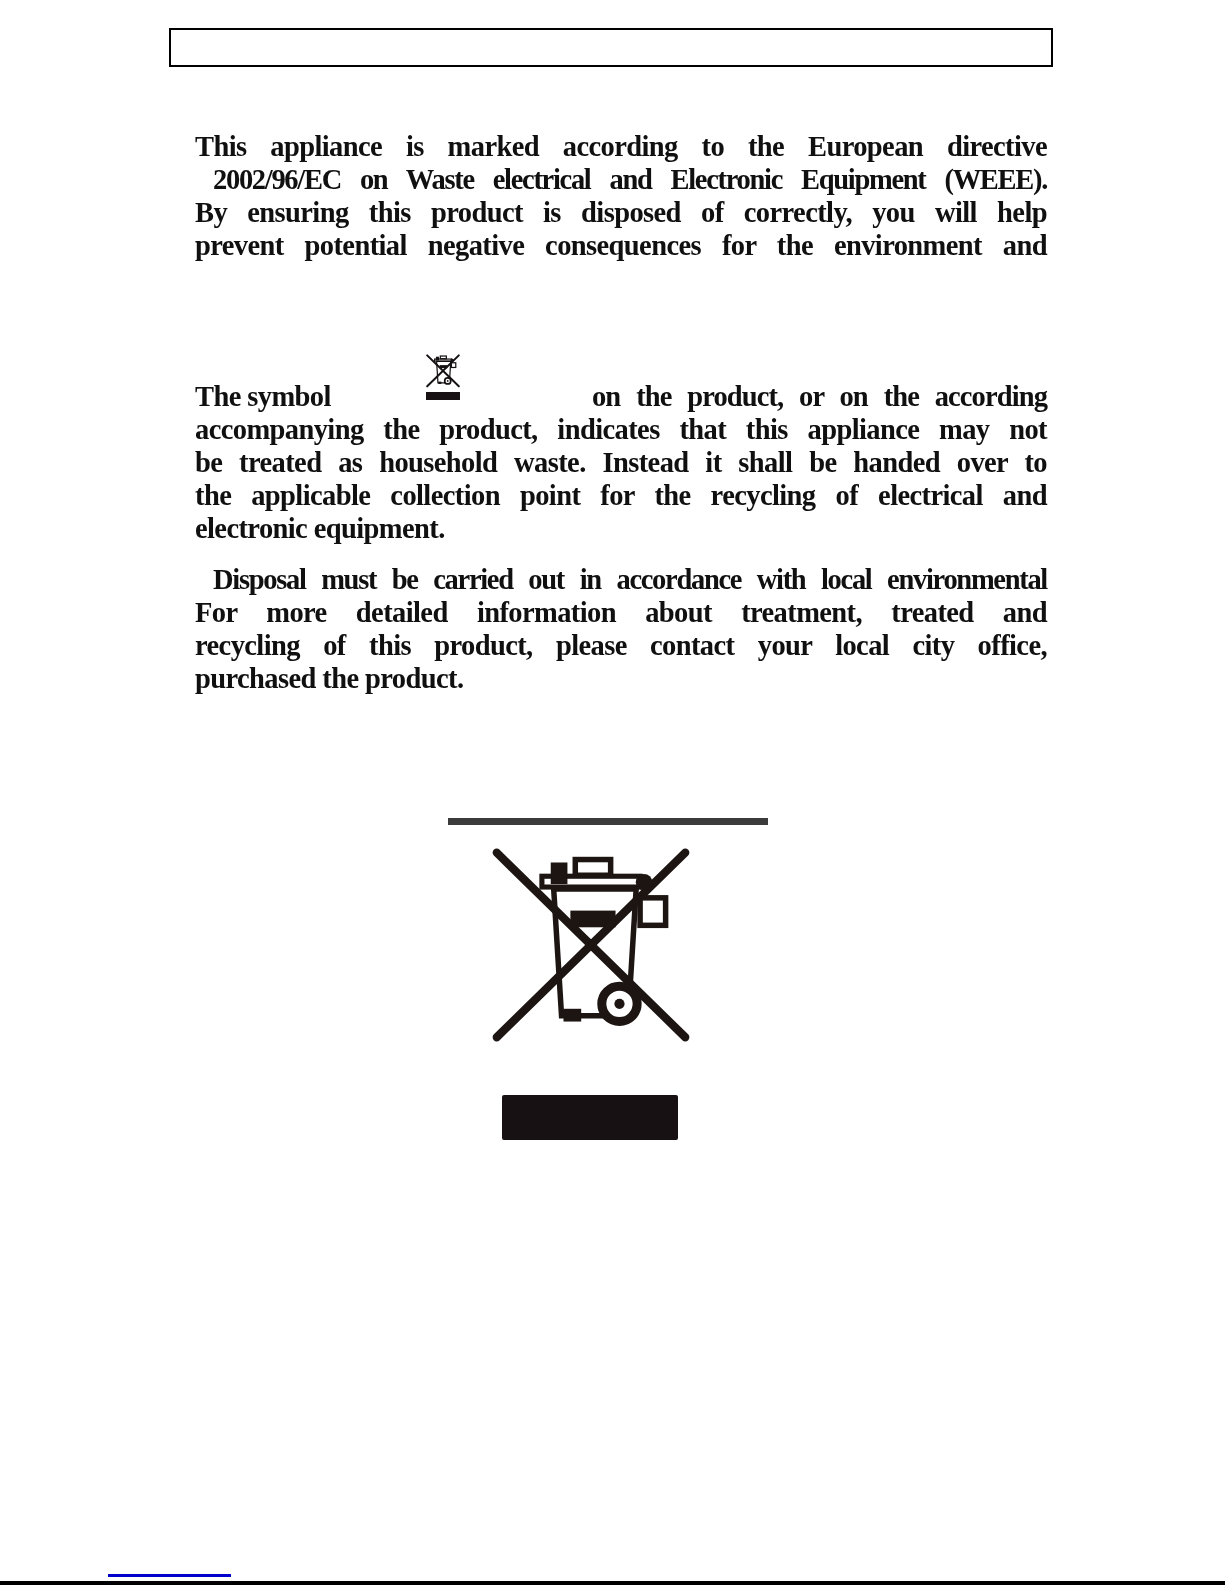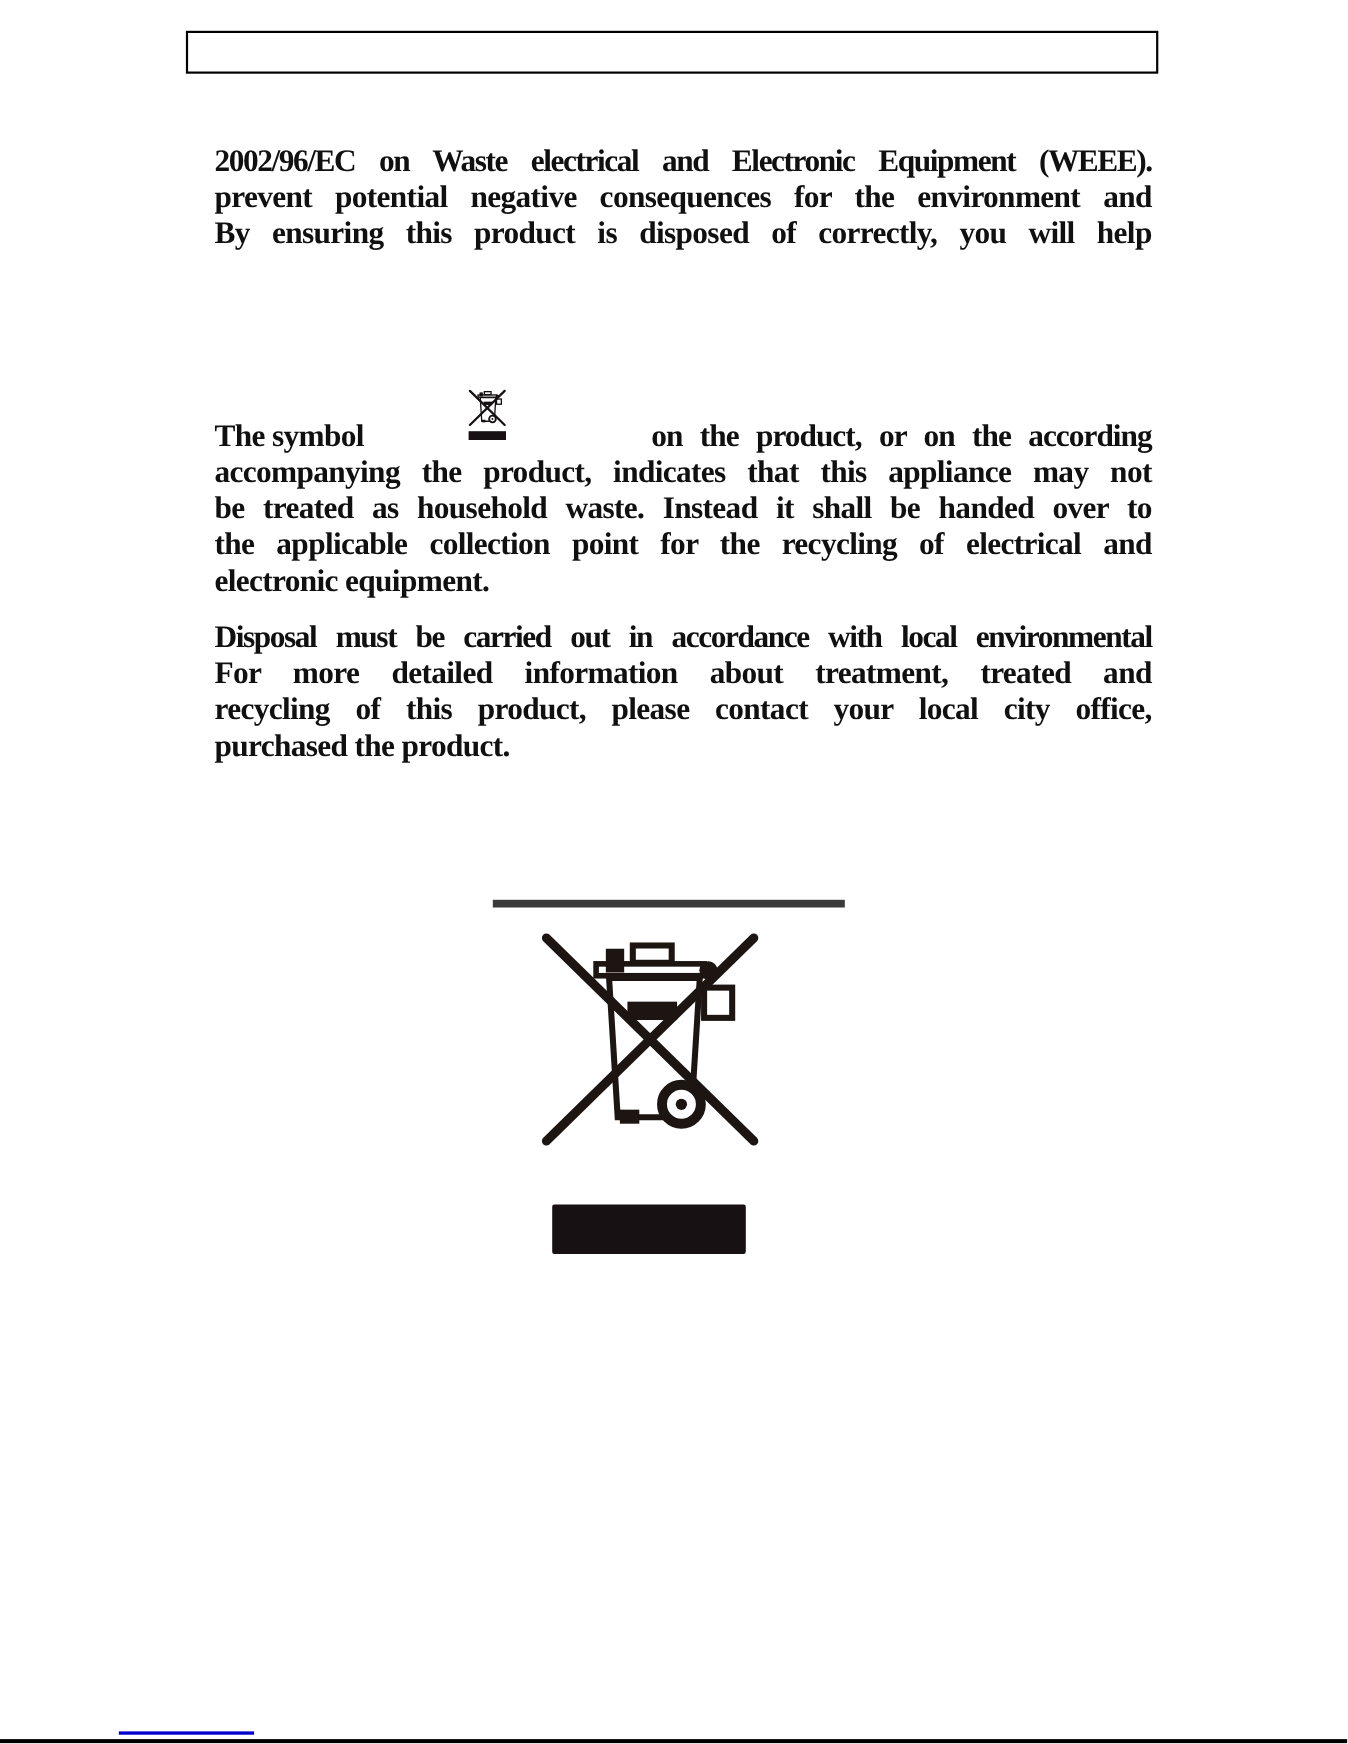--- a/index.html
+++ b/index.html
@@ -34,21 +34,21 @@
   .ln{
     font-weight:bold;
     font-size:28.5px;
     line-height:33px;
     height:33px;
     white-space:nowrap;
     letter-spacing:-0.6px;
     color:var(--text);
   }
   .just{text-align:justify;text-align-last:justify;}
-  .tight{letter-spacing:-1.3px;}
+  .tight{letter-spacing:-1.3px;margin-left:18px;}
   
   .symline{
     position:relative;
     display:flex;
     justify-content:space-between;
     align-items:flex-start;
   }
   .symline .seg-right{
     width:455px;
     text-align:justify;
@@ -96,23 +96,24 @@
 </head>
 <body>
 
 <div class="page">
 
   <div class="header-box"></div>
 
   <div class="textcol">
 
     <div class="para p1">
+      <div class="ln just">This appliance is marked according to the European directive</div>
       <div class="ln just tight">2002/96/EC on Waste electrical and Electronic Equipment (WEEE).</div>
+      <div class="ln just">By ensuring this product is disposed of correctly, you will help</div>
       <div class="ln just">prevent potential negative consequences for the environment and</div>
-      <div class="ln just">By ensuring this product is disposed of correctly, you will help</div>
     </div>
 
     <div class="para p2">
       <div class="ln symline">
         <span class="seg-left">The symbol</span>
         <span class="sym-small">
           <svg viewBox="0 0 110 110" xmlns="http://www.w3.org/2000/svg" fill="none" stroke="#151011">
             <path d="M8 10 L102 102 M102 10 L8 102" stroke-width="6" stroke-linecap="round"></path>
             <rect x="30" y="21" width="50" height="6" stroke-width="3.6"></rect>
             <rect x="47" y="12" width="18" height="8" stroke-width="3.6"></rect>

